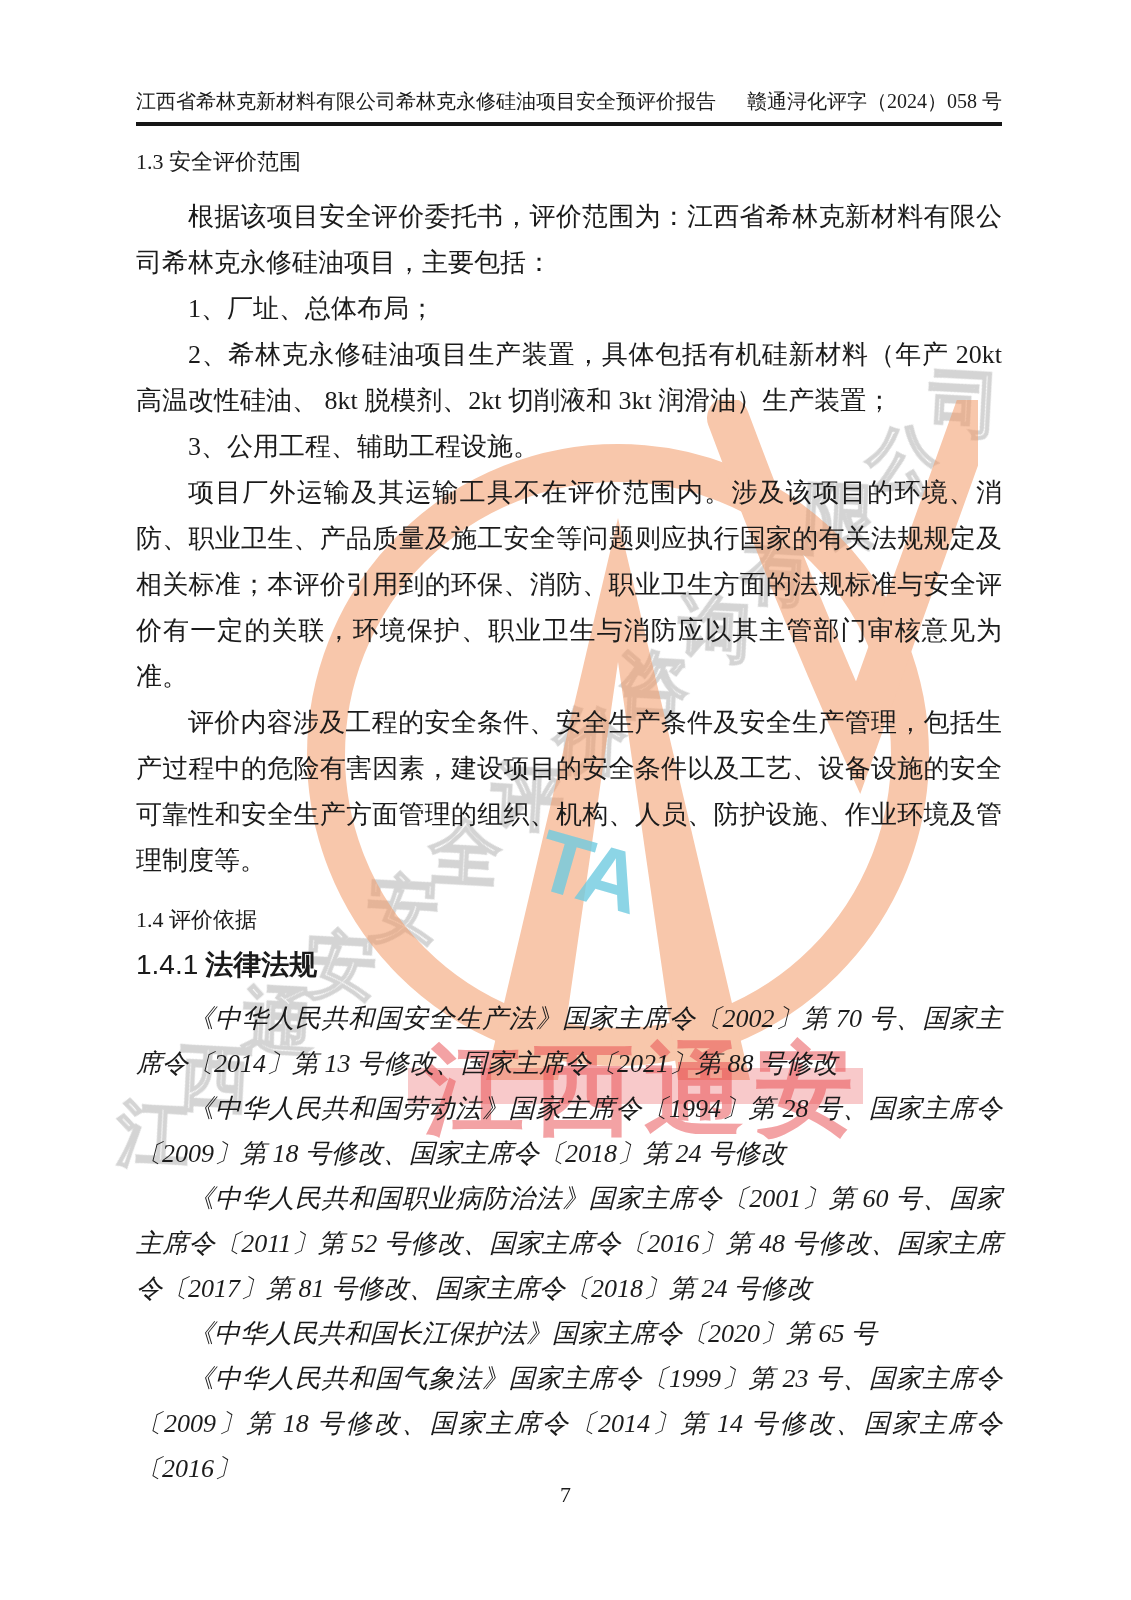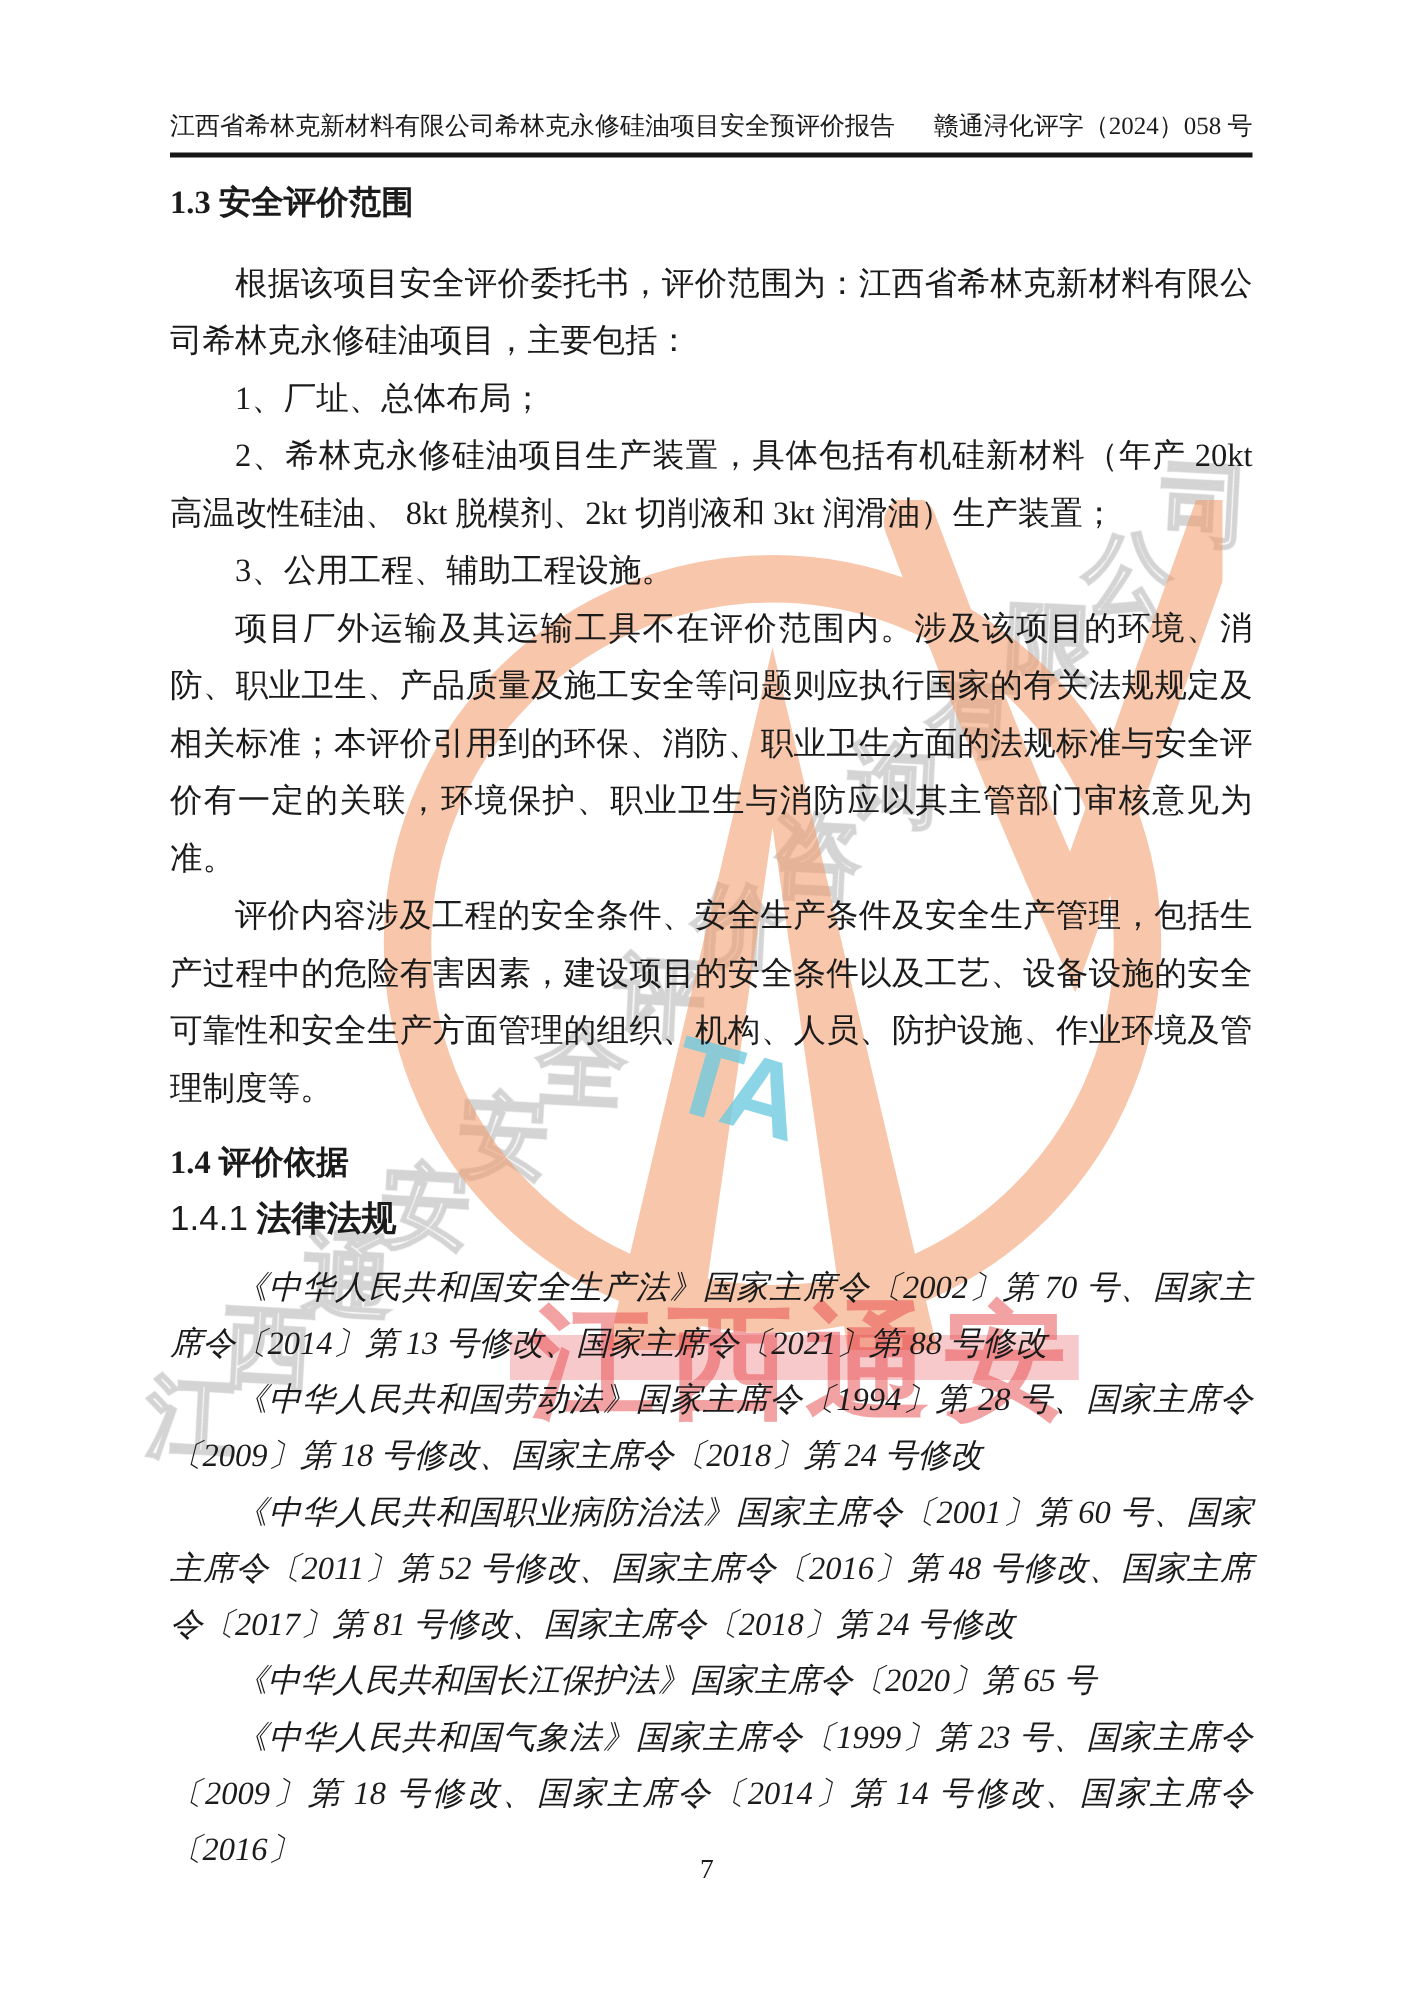--- a/index.html
+++ b/index.html
@@ -56,34 +56,34 @@
   .doc-header{
     display:flex;justify-content:space-between;align-items:flex-end;
     font-size:20px;line-height:26px;
     padding-bottom:8px;
     border-bottom:4px solid #161616;
   }
   .doc-header .left{max-width:620px;}
   .doc-header .right{white-space:nowrap;}
 
   .h2{
-    font-size:26px;font-weight:bold;line-height:36px;
+    font-size:22px;font-weight:normal;line-height:36px;
     margin:18px 0 0 0;
   }
   .h2.second{margin-top:18px;}
   .h3{
     font-size:28px;line-height:38px;margin:8px 0 0 0;font-weight:normal;
   }
   .h3 .num{font-family:Liberation Sans, sans-serif;}
   .h3 .txt{
     font-family:Liberation Serif, serif;
     font-weight:bold;
   }
 
-  .body-block{margin-top:24px;}
+  .body-block{margin-top:14px;}
   p.doc{
     margin:0;
     font-size:26px;line-height:46px;
     text-align:justify;
     text-indent:2em;
   }
   .laws-block{margin-top:12px;font-style:italic;}
   .laws-block p.doc{line-height:45px;}
 
   .page-number{

